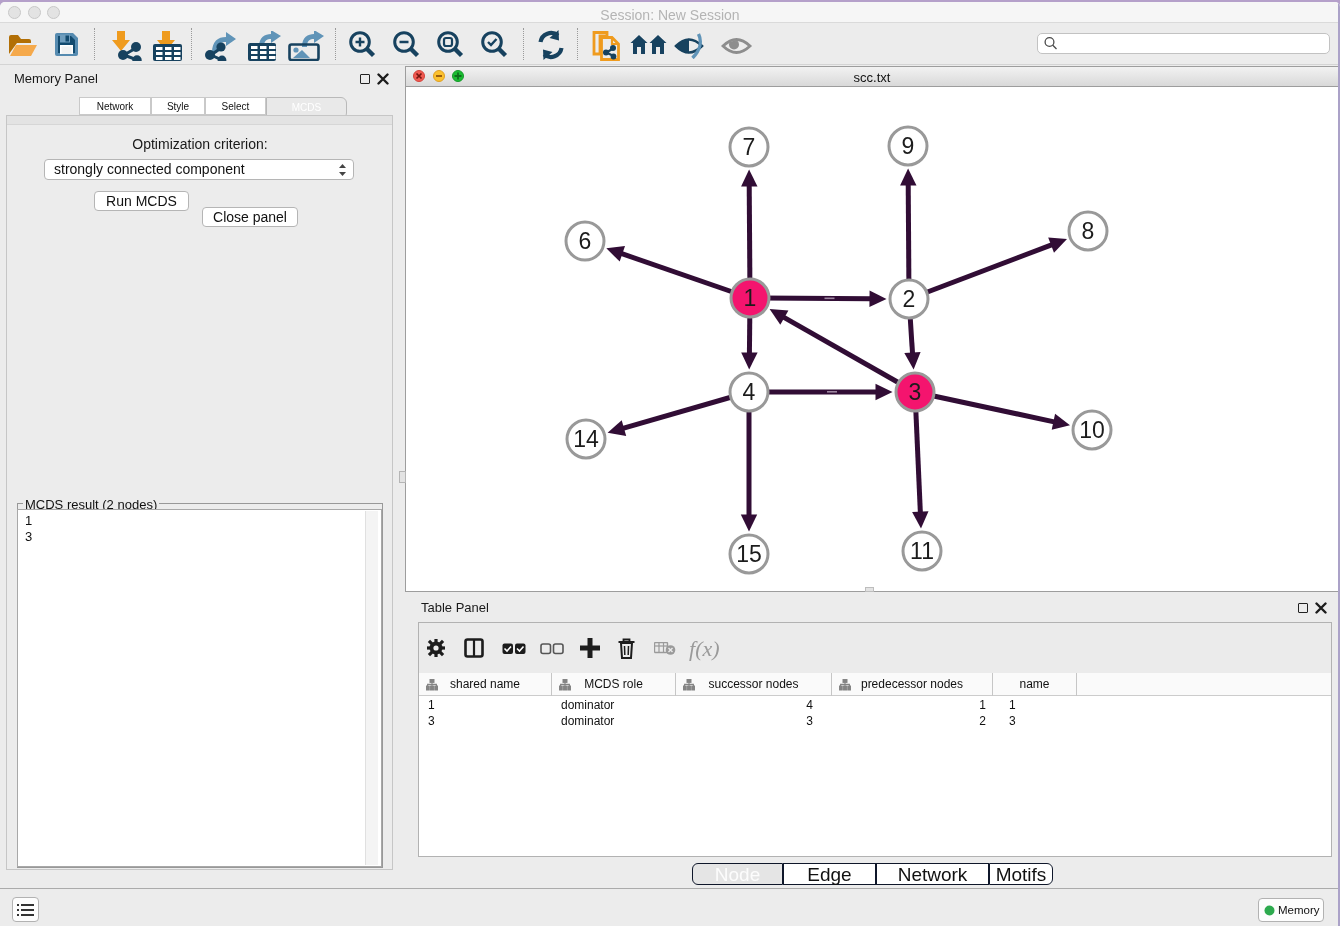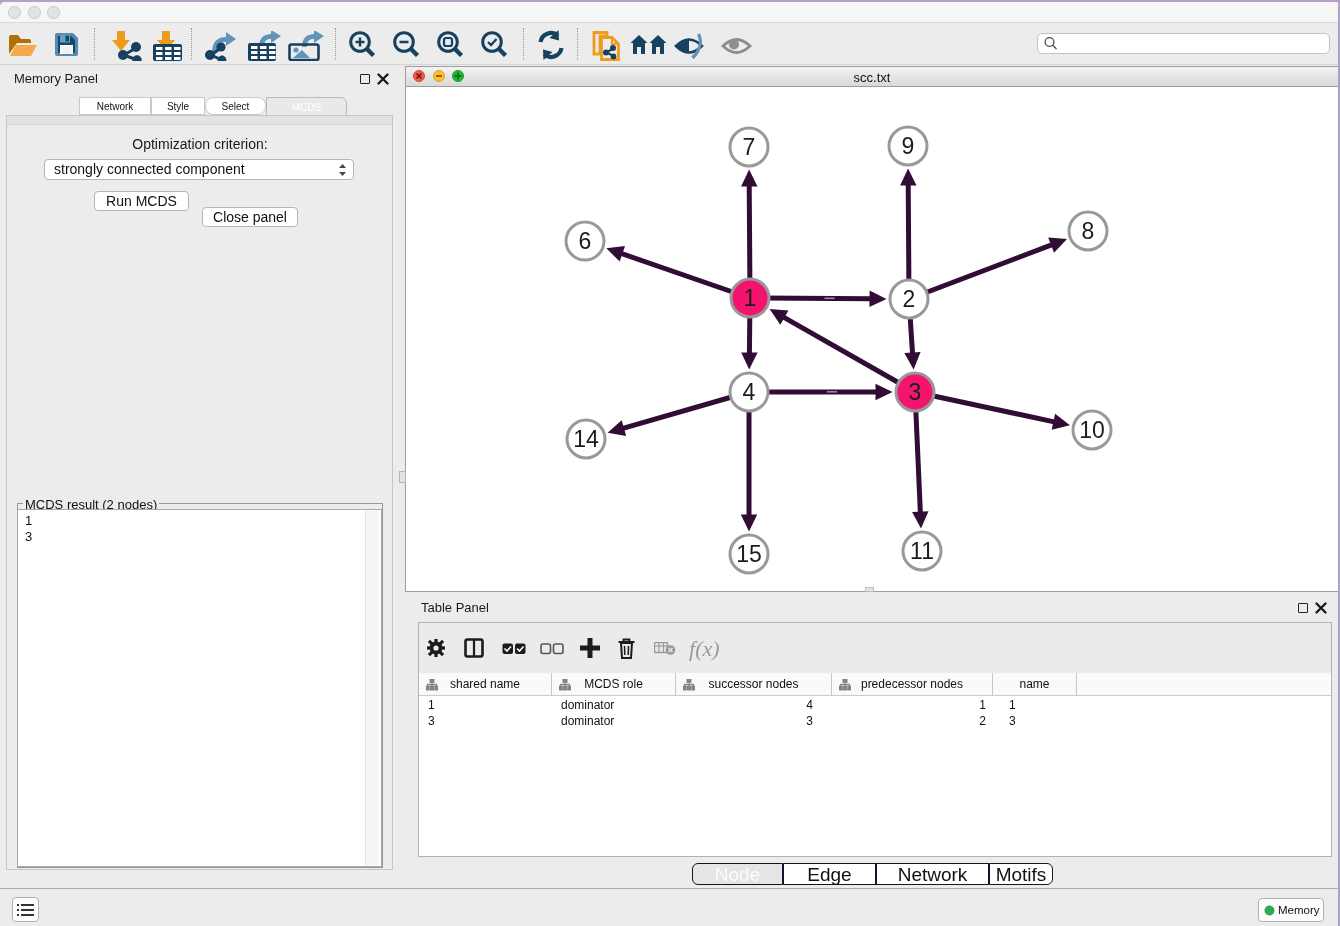--- a/index.html
+++ b/index.html
@@ -56,20 +56,21 @@
 #membtn { position:absolute; left:1258px; top:9px; width:66px; height:24px; background:#fdfdfd; border:1px solid #b2b2b2; border-radius:4px; font-size:12px; color:#111; }
 </style>
 </head>
 <body>
 <div id="win">
     <div id="c">
   <div id="titlebar">
     <div class="tl" style="left:8px;"></div>
     <div class="tl" style="left:28px;"></div>
     <div class="tl" style="left:47px;"></div>
+    <div id="title">Session: New Session</div>
   </div>
   <div id="toolbar">
         <div class="sep" style="left:94px;"></div>
         <div class="sep" style="left:191px;"></div>
         <div class="sep" style="left:335px;"></div>
         <div class="sep" style="left:523px;"></div>
         <div class="sep" style="left:577px;"></div>
         <svg class="ticon" style="left:7px;top:10px;" width="31" height="24" viewBox="0 0 31 24">
           <path d="M2 21 L2 4 Q2 2 4 2 L11 2 L14 6 L22 6 Q24 6 24 8 L24 10 L10 10 Z" fill="#b26f06"></path>
           <path d="M9 12 L30 12 L24 23 L3 23 Z" fill="#f5a94b"></path>
@@ -202,21 +203,21 @@
   </div>
 
   <div id="cp-title">Memory Panel</div>
   <div style="position:absolute;left:360px;top:74px;width:10px;height:10px;border:1.5px solid #222;border-radius:1px;"></div>
   <svg style="position:absolute;left:377px;top:73px;" width="12" height="12" viewBox="0 0 12 12">
         <path d="M1.5 1.5 L10.5 10.5 M10.5 1.5 L1.5 10.5" stroke="#1c1c1c" stroke-width="2.4" stroke-linecap="round"></path>
       </svg>
   <div id="cp-tabs">
     <div class="cptab" style="left:0; width:72px;">Network</div>
     <div class="cptab" style="left:72px; width:54px;">Style</div>
-    <div class="cptab" style="left:126px; width:61px;border-radius:8px;">Select</div>
+    <div class="cptab" style="left:126px; width:61px;">Select</div>
     <div class="cptab" id="tab-mcds" style="left:187px; width:81px;">MCDS</div>
   </div>
   <div id="cp-content">
         <div class="shadowtop"></div>
       </div>
   <div id="dropdown">strongly connected component
     <svg width="11" height="14" style="position:absolute;right:5px;top:3px;" viewBox="0 0 11 14">
           <path d="M2 5 L5.5 1 L9 5 Z" fill="#444"></path>
           <path d="M2 9 L5.5 13 L9 9 Z" fill="#444"></path>
         </svg>

